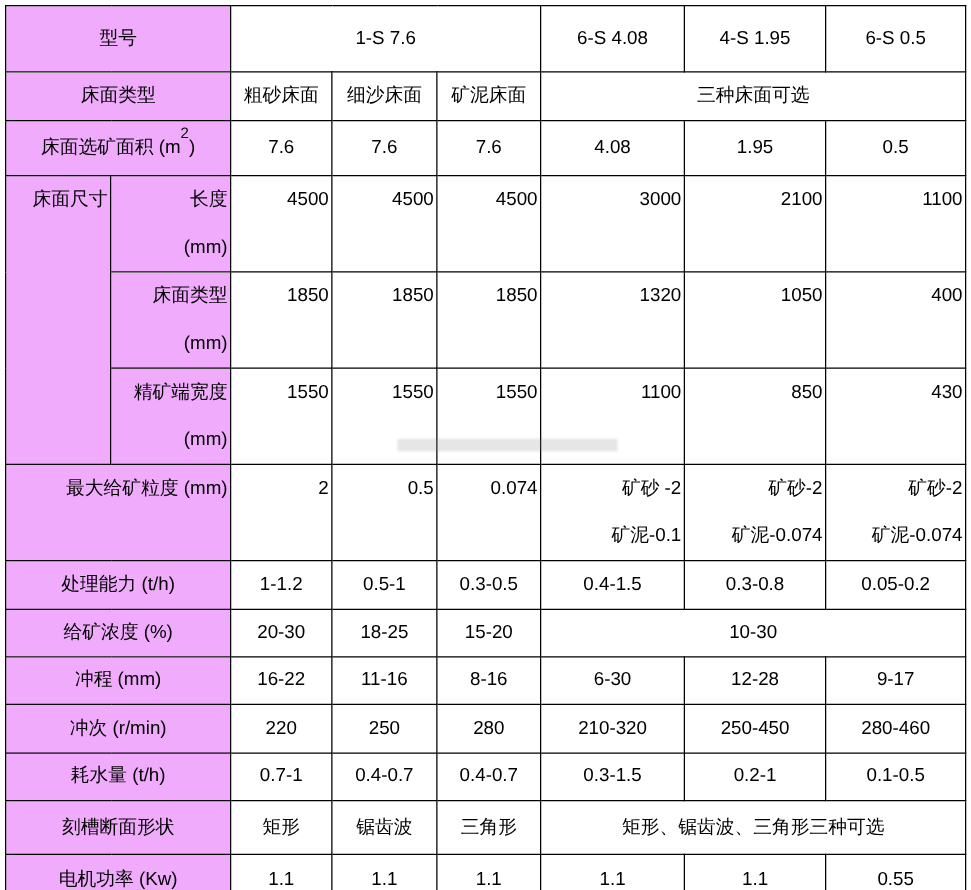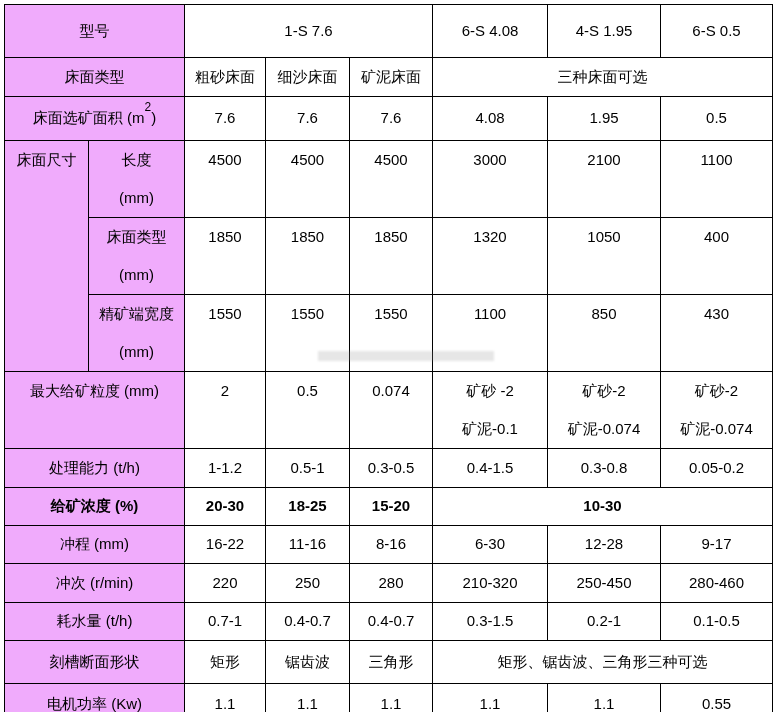--- a/index.html
+++ b/index.html
@@ -38,20 +38,21 @@
     background: #ffffff;
   }
   table.spec td.label {
     background: #f0abfc;
   }
   
   table.spec tr.top td {
     vertical-align: top;
     line-height: 38px;
     padding-top: 0;
+    text-align: right;
   }
   table.spec td .ln {
     display: block;
   }
   table.spec td sup.sq {
     font-size: 12px;
     line-height: 0;
     position: relative;
     top: -6px;
   }
@@ -164,21 +165,21 @@
           </tr>
           <tr style="height: 39px;">
             <td colspan="2" class="label">处理能力 (t/h)</td>
             <td>1-1.2</td>
             <td>0.5-1</td>
             <td>0.3-0.5</td>
             <td>0.4-1.5</td>
             <td>0.3-0.8</td>
             <td>0.05-0.2</td>
           </tr>
-          <tr style="height: 38px; font-weight: bold;">
+          <tr style="height: 38px;">
             <td colspan="2" class="label">给矿浓度 (%)</td>
             <td>20-30</td>
             <td>18-25</td>
             <td>15-20</td>
             <td colspan="3">10-30</td>
           </tr>
           <tr style="height: 38px; padding-left: 24px;">
             <td colspan="2" class="label">冲程 (mm)</td>
             <td>16-22</td>
             <td>11-16</td>

